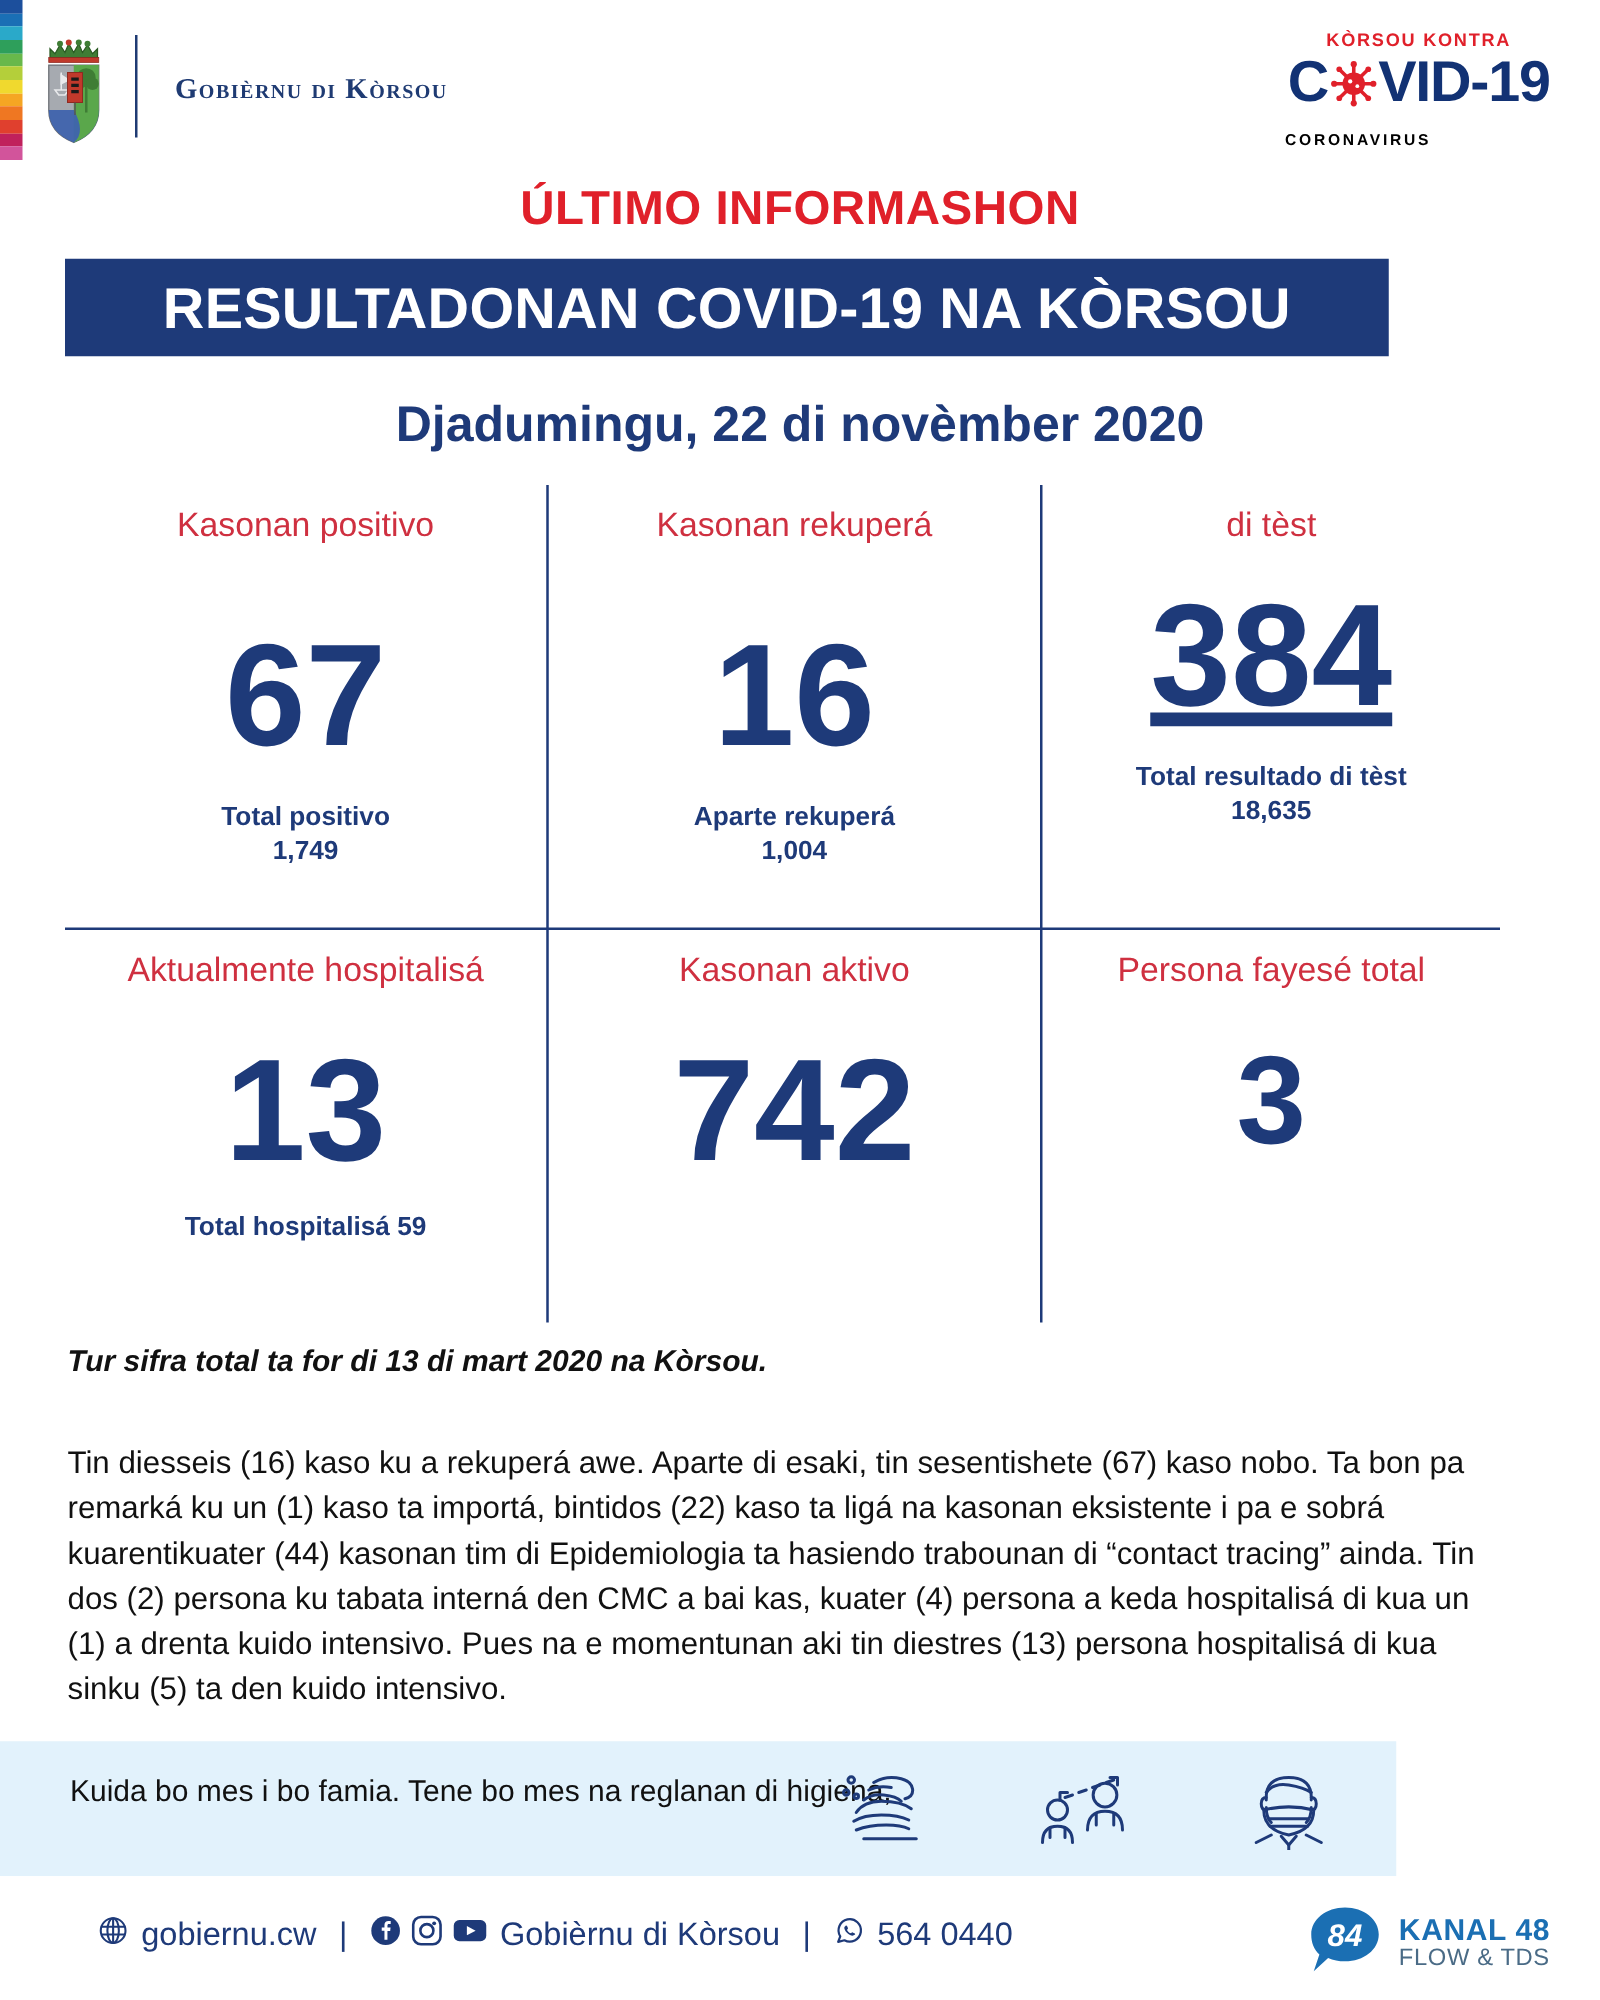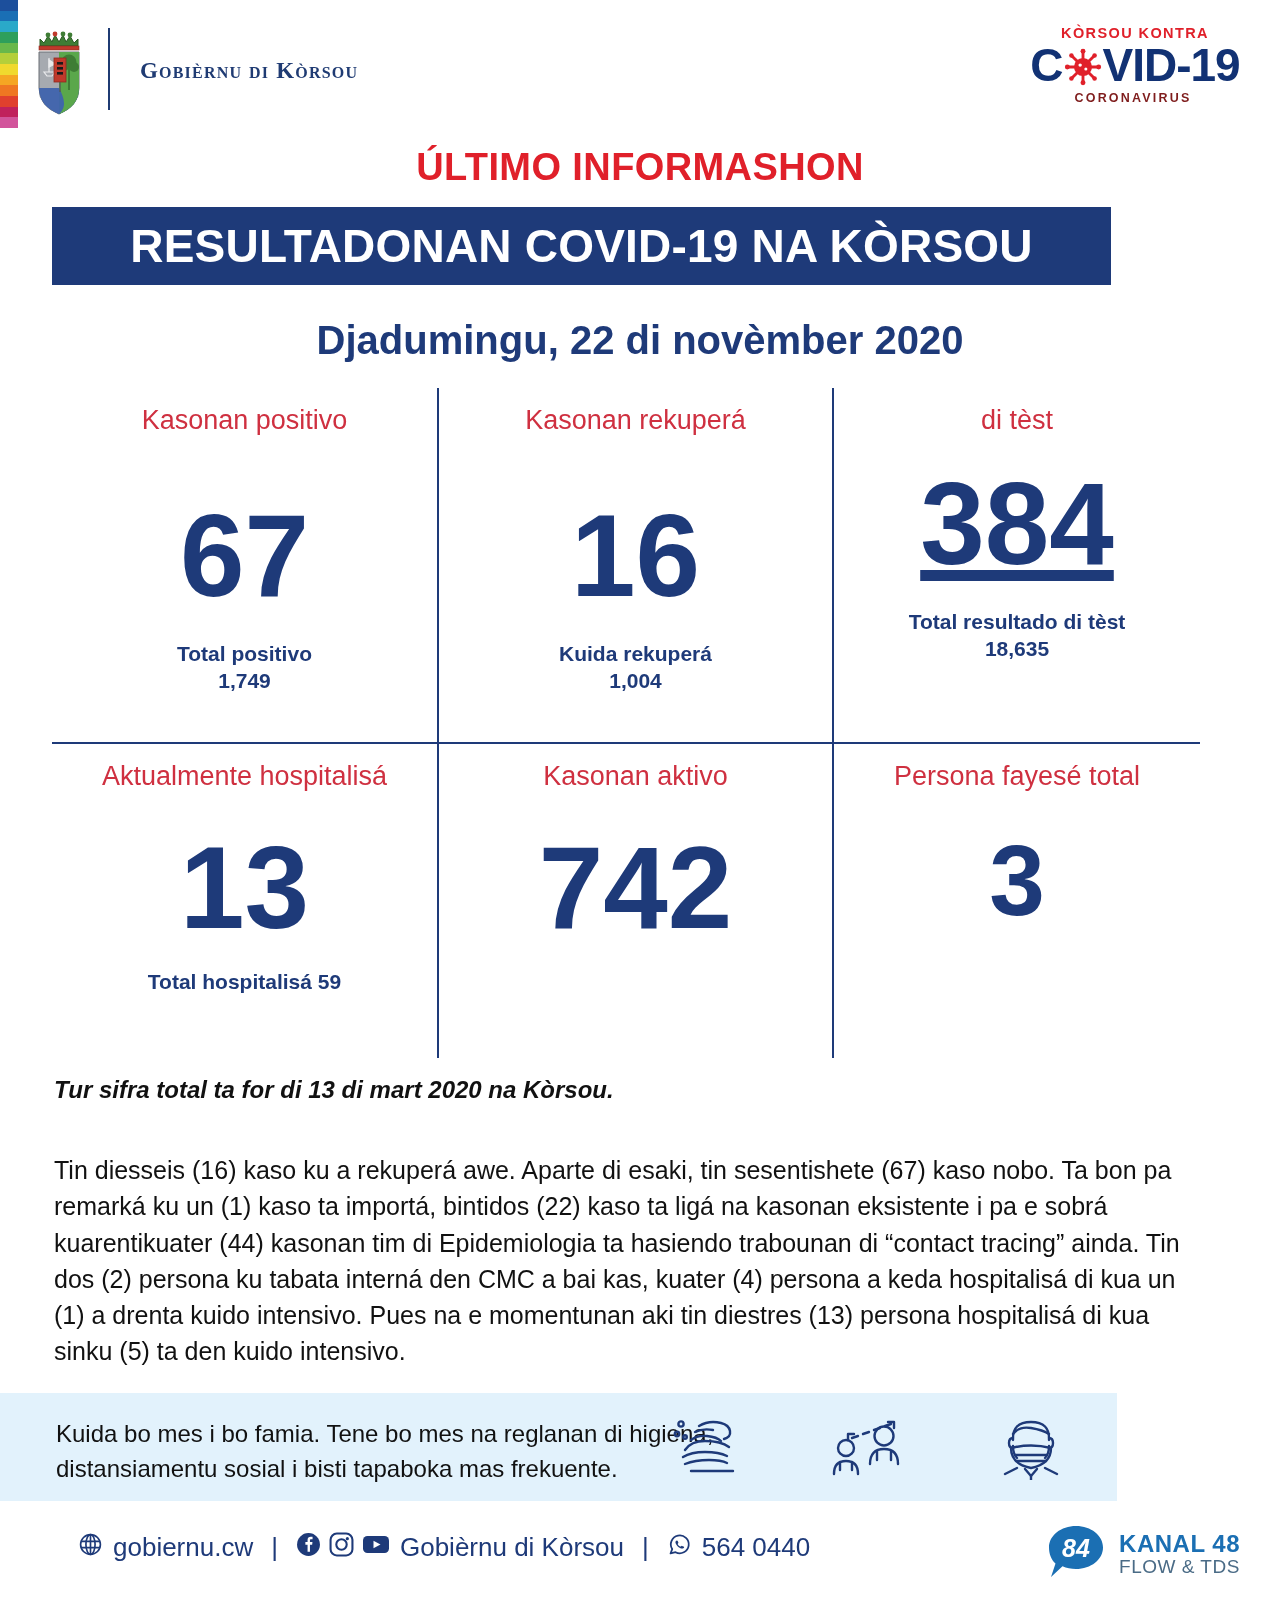--- a/index.html
+++ b/index.html
@@ -19,21 +19,21 @@
   .header { position:absolute; left:0; top:0; width:1280px; height:130px; }
   .crest { position:absolute; left:28px; top:26px; width:62px; height:92px; }
   .vrule { position:absolute; left:108px; top:28px; width:2px; height:82px; background:#1f3b73; }
   .govname { position:absolute; left:140px; top:58px; font-size:23px; letter-spacing:1.2px;
              color:#1f3b73; font-family:"Liberation Serif", serif; font-variant:small-caps; font-weight:700; }
   .covidlogo { position:absolute; right:38px; top:26px; width:214px; height:92px; text-align:center; }
   .kk { font-size:14.5px; font-weight:700; color:#e0202a; letter-spacing:1.4px; line-height:1; }
   .cv-row { display:flex; align-items:center; justify-content:center; margin-top:4px; }
   .cv-txt { font-size:46px; font-weight:800; color:#123274; line-height:0.9; letter-spacing:-1px; }
   .virus { width:38px; height:38px; margin:0 1px; position:relative; top:2px; }
-  .cv-sub { font-size:12.5px; font-weight:600; color:#7f1d1d; letter-spacing:2.2px; text-align:center; margin-top:5px; padding-right:4px;}
+  .cv-sub { font-size:12.5px; font-weight:600; color:#000000; letter-spacing:2.2px; text-align:left; margin-top:19px; padding-right:4px;}
 
   
   .ultimo { position:absolute; top:146px; left:0; width:1280px; text-align:center;
             font-size:38px; font-weight:800; color:#e0202a; letter-spacing:0.4px; }
   .banner { position:absolute; top:207px; left:52px; width:1059px; height:78px; background:#1e3a79;
             display:flex; align-items:center; justify-content:center; }
   .banner span { color:#fff; font-size:46px; font-weight:800; letter-spacing:0.2px; }
   .datetxt { position:absolute; top:318px; left:0; width:1280px; text-align:center;
              font-size:40px; font-weight:700; color:#1e3a79; }
 
@@ -196,21 +196,21 @@
           </div>
           <div class="c-big" style="font-size: 116px; margin-top: 60px;">67</div>
           <div class="c-sub" style="margin-top: 26px;">Total positivo</div>
           <div class="c-sub">1,749</div>
         </div>
         <div class="cell r1 col2">
           <div class="c-label">
             <div>Kasonan rekuperá</div>
           </div>
           <div class="c-big" style="font-size: 116px; margin-top: 60px;">16</div>
-          <div class="c-sub" style="margin-top: 26px;">Kuida rekuperá</div>
+          <div class="c-sub" style="margin-top: 26px;">Aparte rekuperá</div>
           <div class="c-sub">1,004</div>
         </div>
         <div class="cell r1 col3">
           <div class="c-label">
             <div>di tèst</div>
           </div>
           <div class="c-big" style="font-size: 116px; margin-top: 28px; text-decoration: underline;">384</div>
           <div class="c-sub" style="margin-top: 26px;">Total resultado di tèst</div>
           <div class="c-sub">18,635</div>
         </div>
@@ -235,21 +235,20 @@
         </div>
       </div>
   </div>
 
   <div class="footnote">Tur sifra total ta for di 13 di mart 2020 na Kòrsou.</div>
   <div class="para">Tin diesseis (16) kaso ku a rekuperá awe. Aparte di esaki, tin sesentishete (67) kaso nobo. Ta bon pa remarká ku un (1) kaso ta importá, bintidos (22) kaso ta ligá na kasonan eksistente i pa e sobrá kuarentikuater (44) kasonan tim di Epidemiologia ta hasiendo trabounan di “contact tracing” ainda. Tin dos (2) persona ku tabata interná den CMC a bai kas, kuater (4) persona a keda hospitalisá di kua un (1) a drenta kuido intensivo. Pues na e momentunan aki tin diestres (13) persona hospitalisá di kua sinku (5) ta den kuido intensivo.</div>
 
   <div class="band">
     <div class="band-txt">
       <div>Kuida bo mes i bo famia. Tene bo mes na reglanan di higiena,</div>
-      <div>distansiamentu sosial i bisti tapaboka mas frekuente.</div>
     </div>
     <div class="band-icons">
       <span>
         <svg viewBox="0 0 80 70" width="80" height="70" fill="none" stroke="#1e3a79" stroke-width="2.4" stroke-linecap="round" stroke-linejoin="round">
           <circle cx="10" cy="14" r="2.6"></circle>
             <circle cx="6" cy="24" r="2.2"></circle>
             <circle cx="14" cy="27" r="1.8"></circle>
           <path d="M28 16 q10 -6 22 -3 q8 2 9 8 q1 6 -6 8"></path>
           <path d="M24 22 q8 -4 18 -2"></path>
           <path d="M20 30 q6 -5 16 -4 q10 1 14 5"></path>

